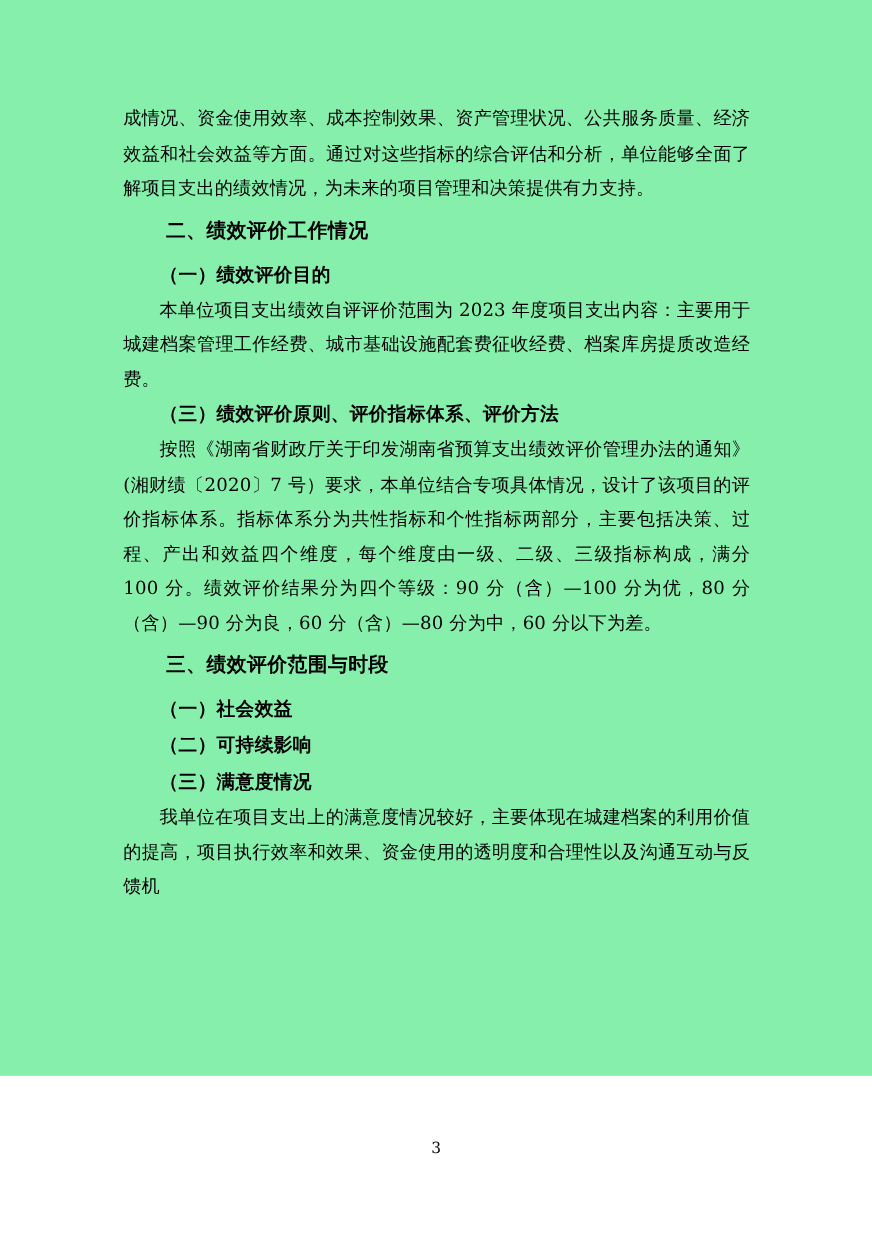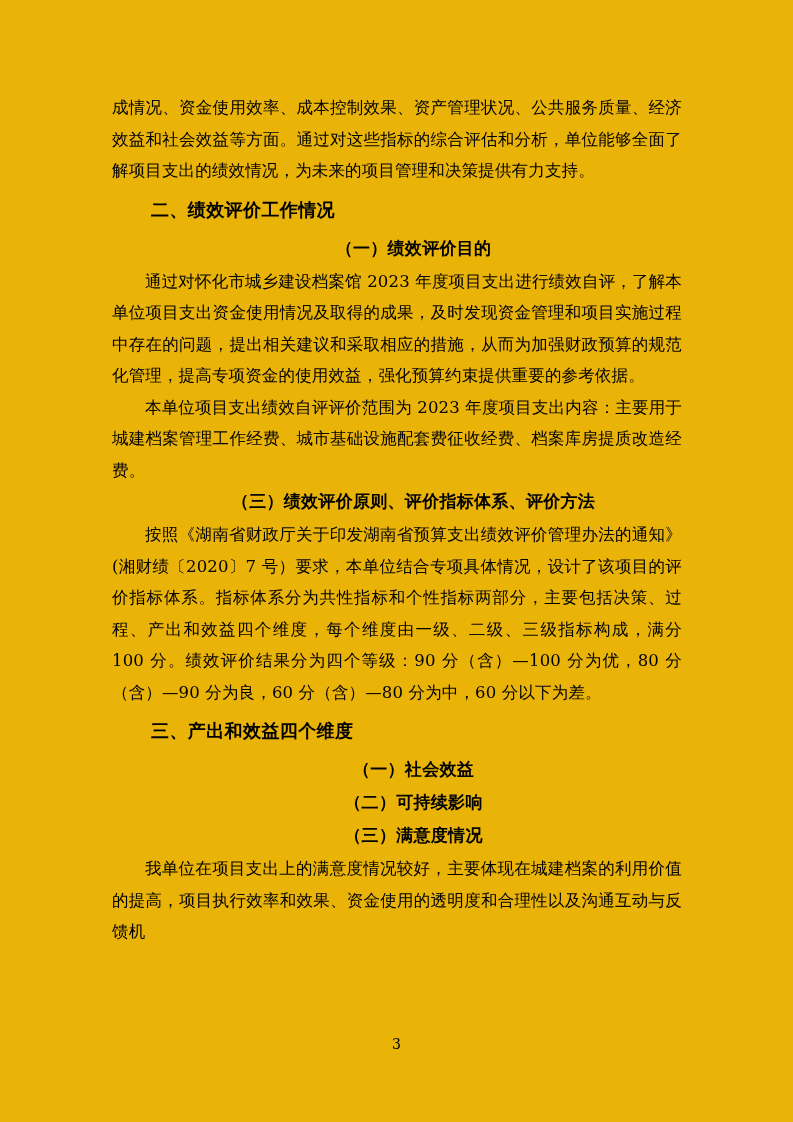--- a/index.html
+++ b/index.html
@@ -13,22 +13,22 @@
     position: relative;
     font-family: "DejaVu Serif", "Liberation Serif", serif;
     color: #000000;
     overflow: hidden;
   }
   .page {
     position: absolute;
     left: 0;
     top: 0;
     width: 793px;
-    height: 1122px;
-    background: #eab308;
+    height: 978px;
+    background: #86efac;
   }
   .content {
     position: absolute;
     left: 112px;
     top: 92px;
     width: 570px;
   }
   p {
     margin: 0;
     font-size: 16.5px;
@@ -49,22 +49,21 @@
     letter-spacing: 0.4px;
     font-family: "DejaVu Sans", "Liberation Sans", sans-serif;
   }
   h3.sub {
     margin: 0;
     font-size: 17px;
     line-height: 33px;
     font-weight: bold;
     text-indent: 33px;
     letter-spacing: 0.3px;
-    font-family: Liberation Mono, monospace;
-    text-align: center;
+    font-family: Liberation Sans, sans-serif;
   }
   .pagenum {
     position: absolute;
     left: 0;
     top: 1036px;
     width: 793px;
     text-align: center;
     font-size: 14px;
     font-family: "DejaVu Serif", "Liberation Serif", serif;
   }
@@ -73,28 +72,27 @@
 <body>
 
 <div class="page">
   <div class="content">
 
     <p class="flow">成情况、资金使用效率、成本控制效果、资产管理状况、公共服务质量、经济效益和社会效益等方面。通过对这些指标的综合评估和分析，单位能够全面了解项目支出的绩效情况，为未来的项目管理和决策提供有力支持。</p>
 
     <h2 class="section">二、绩效评价工作情况</h2>
 
     <h3 class="sub">（一）绩效评价目的</h3>
-    <p class="indent">通过对怀化市城乡建设档案馆 2023 年度项目支出进行绩效自评，了解本单位项目支出资金使用情况及取得的成果，及时发现资金管理和项目实施过程中存在的问题，提出相关建议和采取相应的措施，从而为加强财政预算的规范化管理，提高专项资金的使用效益，强化预算约束提供重要的参考依据。</p>
 
     <p class="indent">本单位项目支出绩效自评评价范围为 2023 年度项目支出内容：主要用于城建档案管理工作经费、城市基础设施配套费征收经费、档案库房提质改造经费。</p>
 
     <h3 class="sub">（三）绩效评价原则、评价指标体系、评价方法</h3>
     <p class="indent">按照《湖南省财政厅关于印发湖南省预算支出绩效评价管理办法的通知》(湘财绩〔2020〕7 号）要求，本单位结合专项具体情况，设计了该项目的评价指标体系。指标体系分为共性指标和个性指标两部分，主要包括决策、过程、产出和效益四个维度，每个维度由一级、二级、三级指标构成，满分 100 分。绩效评价结果分为四个等级：90 分（含）—100 分为优，80 分（含）—90 分为良，60 分（含）—80 分为中，60 分以下为差。</p>
 
-    <h2 class="section">三、产出和效益四个维度</h2>
+    <h2 class="section">三、绩效评价范围与时段</h2>
 
     <h3 class="sub">（一）社会效益</h3>
 
     <h3 class="sub">（二）可持续影响</h3>
 
     <h3 class="sub">（三）满意度情况</h3>
     <p class="indent">我单位在项目支出上的满意度情况较好，主要体现在城建档案的利用价值的提高，项目执行效率和效果、资金使用的透明度和合理性以及沟通互动与反馈机</p>
 
   </div>
 

